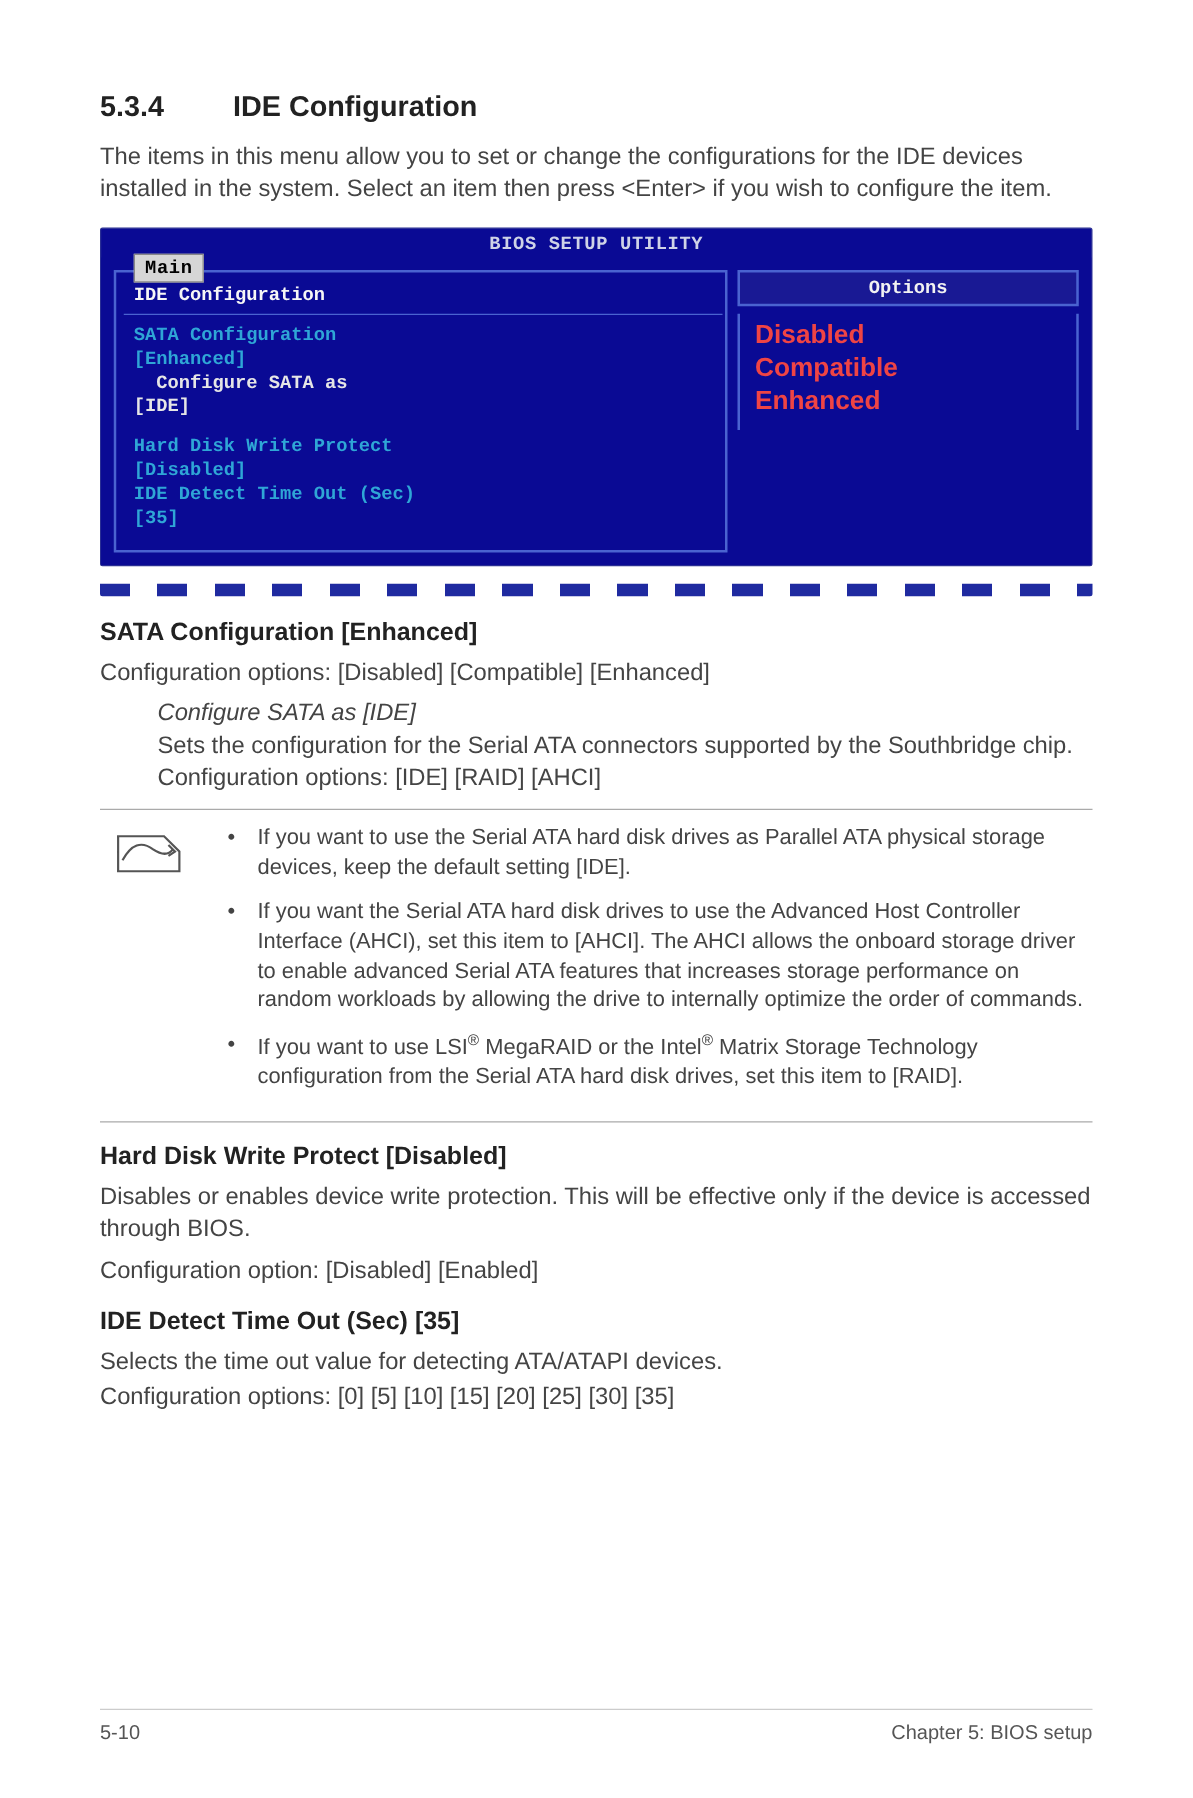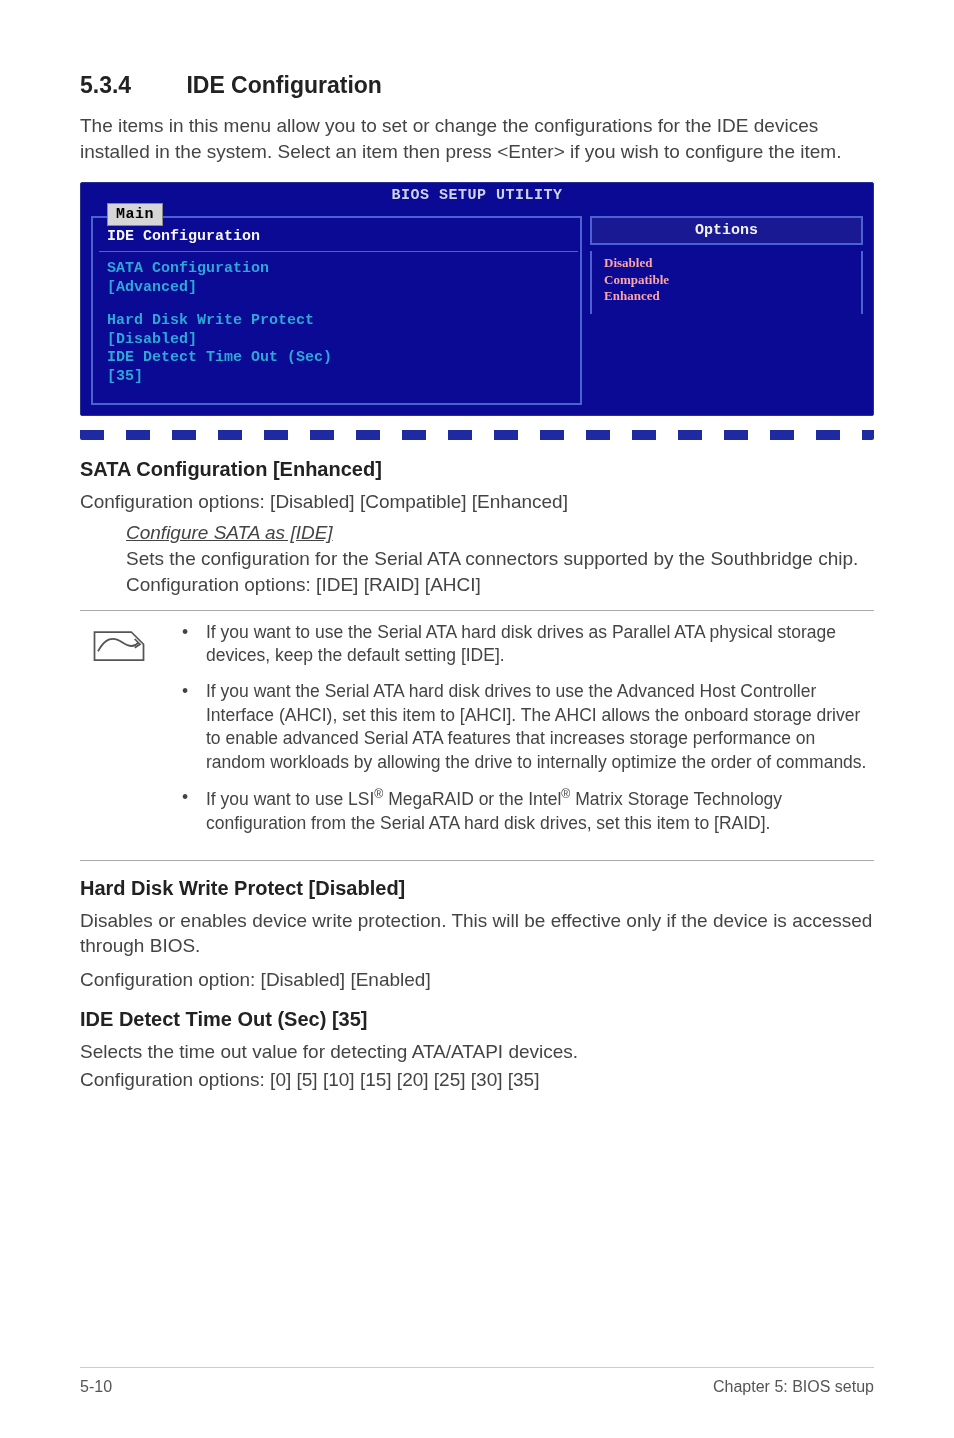--- a/index.html
+++ b/index.html
@@ -92,23 +92,23 @@
     font-family: "Courier New", monospace;
     font-size: 15px;
     font-weight: bold;
     padding: 4px 11px;
     margin-bottom: 6px;
   }
   .bios-options-body {
     border-left: 2px solid #4a63d0;
     border-right: 2px solid #4a63d0;
     padding: 4px 10px 10px 12px;
-    color: #fca5a5;
-    font-family: Liberation Serif, serif;
-    font-size: 13px;
+    color: #ef4444;
+    font-family: Liberation Sans, sans-serif;
+    font-size: 21px;
     font-weight: bold;
     line-height: 1.25;
   }
   .bios-left .panel-title {
     color: #f6f6f6;
     font-family: "Courier New", monospace;
     font-size: 15px;
     font-weight: bold;
     margin-bottom: 6px;
   }
@@ -160,21 +160,20 @@
     line-height: 1.35;
     margin-bottom: 8px;
   }
 
   .indent-block {
     margin-left: 46px;
   }
   .cfg-link {
     font-size: 19px;
     font-style: italic;
-    text-decoration: underline;
     color: #444;
     margin-bottom: 2px;
   }
 
   
   .note-wrap {
     display: flex;
     gap: 14px;
     border-top: 1px solid #aaa;
     border-bottom: 1px solid #aaa;
@@ -246,21 +245,25 @@
   <div class="bios-titlebar">
     <span>BIOS SETUP UTILITY</span>
     <div class="bios-tab">Main</div>
   </div>
   <div class="bios-body">
     <div class="bios-left">
       <div class="panel-title">IDE Configuration</div>
       <div class="sep"></div>
       <div class="bios-row">
         <span class="lbl">SATA Configuration</span>
-        <span class="val">[Advanced]</span>
+        <span class="val">[Enhanced]</span>
+      </div>
+      <div class="bios-row white">
+        <span class="lbl indent">Configure SATA as</span>
+        <span class="val">[IDE]</span>
       </div>
       <div style="height:14px"></div>
       <div class="bios-row">
         <span class="lbl">Hard Disk Write Protect</span>
         <span class="val">[Disabled]</span>
       </div>
       <div class="bios-row">
         <span class="lbl">IDE Detect Time Out (Sec)</span>
         <span class="val">[35]</span>
       </div>

